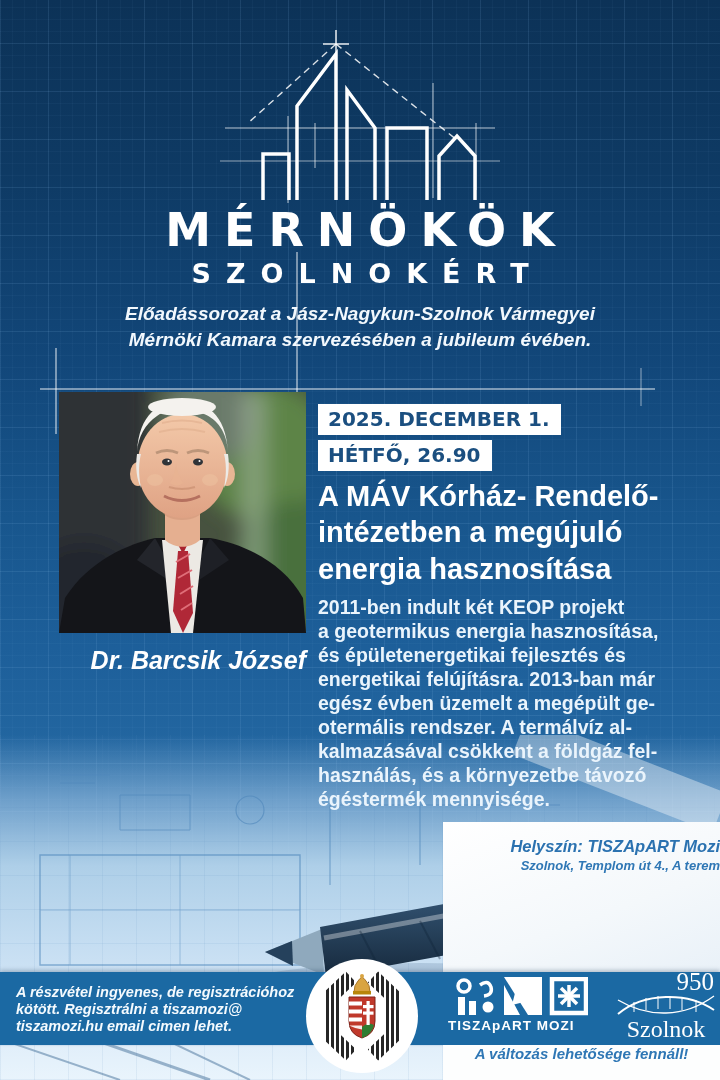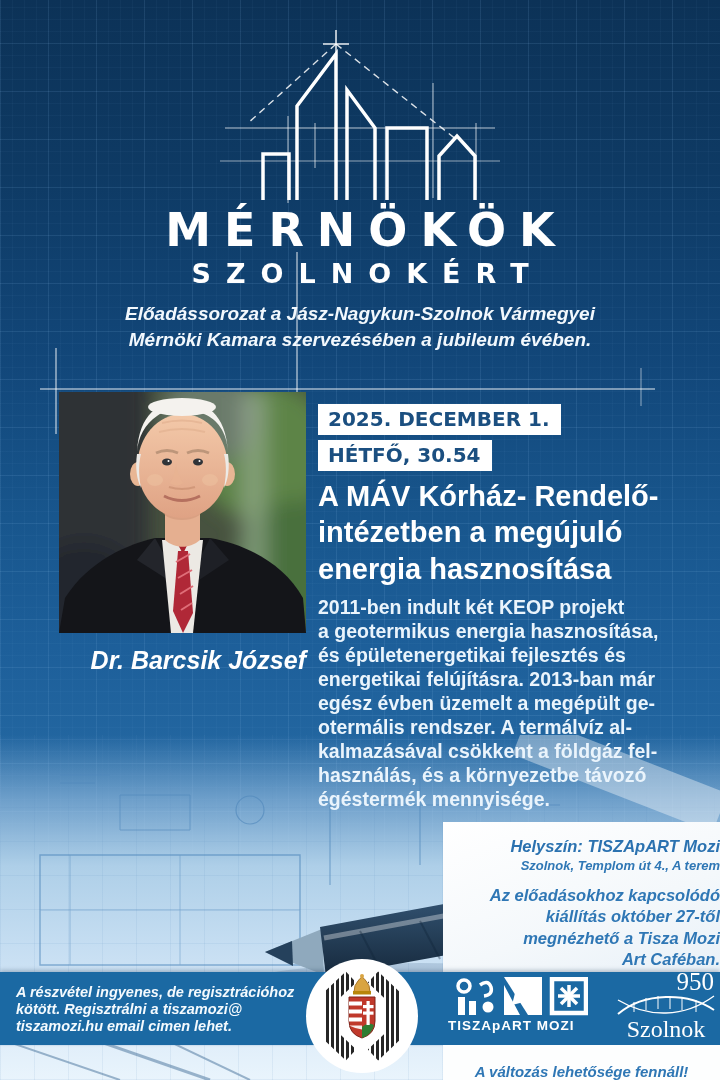--- a/index.html
+++ b/index.html
@@ -62,21 +62,21 @@
   #footer-bar{left:0;top:972px;width:720px;height:73px;background:#1b69a3;z-index:4;
     box-shadow:0 -2px 4px rgba(10,40,70,.25);}
   #registration{left:16px;top:984px;width:300px;color:#f4fafe;z-index:6;
     font-style:italic;font-weight:bold;font-size:14.5px;line-height:1.18;white-space:pre-line;}
   #emblem{left:306px;top:959px;z-index:6;}
   #tiszapart-logo{left:456px;top:977px;z-index:6;}
   #tiszapart-label{left:448px;top:1018px;width:146px;text-align:left;color:#fff;z-index:6;
     font-weight:bold;font-size:13.5px;letter-spacing:1px;}
   #szolnok-logo{left:614px;top:972px;z-index:6;}
   #tagline-strip{left:443px;top:1045px;width:277px;height:35px;background:#fdfefe;z-index:5;
-    display:flex;align-items:flex-end;justify-content:center;}
+    display:flex;align-items:flex-start;justify-content:center;}
   #tagline{color:#2f77b5;font-style:italic;font-weight:bold;font-size:15px;}
 </style>
 </head>
 <body>
 
 <div id="poster">
 
   <div id="grid" class="abs"></div>
 
   <div class="abs glowline" style="left:40px;top:388px;width:615px;height:2px;"></div>
@@ -209,41 +209,37 @@
       <path d="M110,95 q13,4 26,0" stroke="#c58b6d" stroke-width="2" fill="none" opacity=".6"></path>
       <path d="M105,104 q18,9 36,0" stroke="#b5705f" stroke-width="3" fill="none"></path>
       <ellipse cx="96" cy="88" rx="8" ry="6" fill="#eec3a2" opacity=".5"></ellipse>
       <ellipse cx="151" cy="88" rx="8" ry="6" fill="#eec3a2" opacity=".5"></ellipse>
     </g>
   </svg>
 
   <div id="speaker-name" class="abs">Dr. Barcsik József</div>
 
   <div id="date-badge" class="abs badge">2025. DECEMBER 1.</div>
-  <div id="time-badge" class="abs badge">HÉTFŐ, 30.54</div>
+  <div id="time-badge" class="abs badge">HÉTFŐ, 26.90</div>
   <div id="event-title" class="abs">A MÁV Kórház- Rendelő-
 intézetben a megújuló
 energia hasznosítása</div>
   <div id="event-description" class="abs">2011-ben indult két KEOP projekt
 a geotermikus energia hasznosítása,
 és épületenergetikai fejlesztés és
 energetikai felújításra. 2013-ban már
 egész évben üzemelt a megépült ge-
 otermális rendszer. A termálvíz al-
 kalmazásával csökkent a földgáz fel-
 használás, és a környezetbe távozó
 égéstermék mennyisége.</div>
 
   <div id="location-box" class="abs">
     <div id="location-venue">Helyszín: TISZApART Mozi</div>
     <div id="location-address">Szolnok, Templom út 4., A terem</div>
-    <div id="exhibition-note">Az előadásokhoz kapcsolódó
-kiállítás október 27-től
-megnézhető a Tisza Mozi
-Art Caféban.</div>
   </div>
 
   <div id="footer-bar" class="abs"></div>
   <div id="registration" class="abs">A részvétel ingyenes, de regisztrációhoz
 kötött. Regisztrálni a tiszamozi@
 tiszamozi.hu email cimen lehet.</div>
 
   <svg id="emblem" class="abs" width="112" height="114" viewBox="0 0 112 114">
     <defs>
       <pattern id="barcode" width="5" height="6" patternUnits="userSpaceOnUse">

